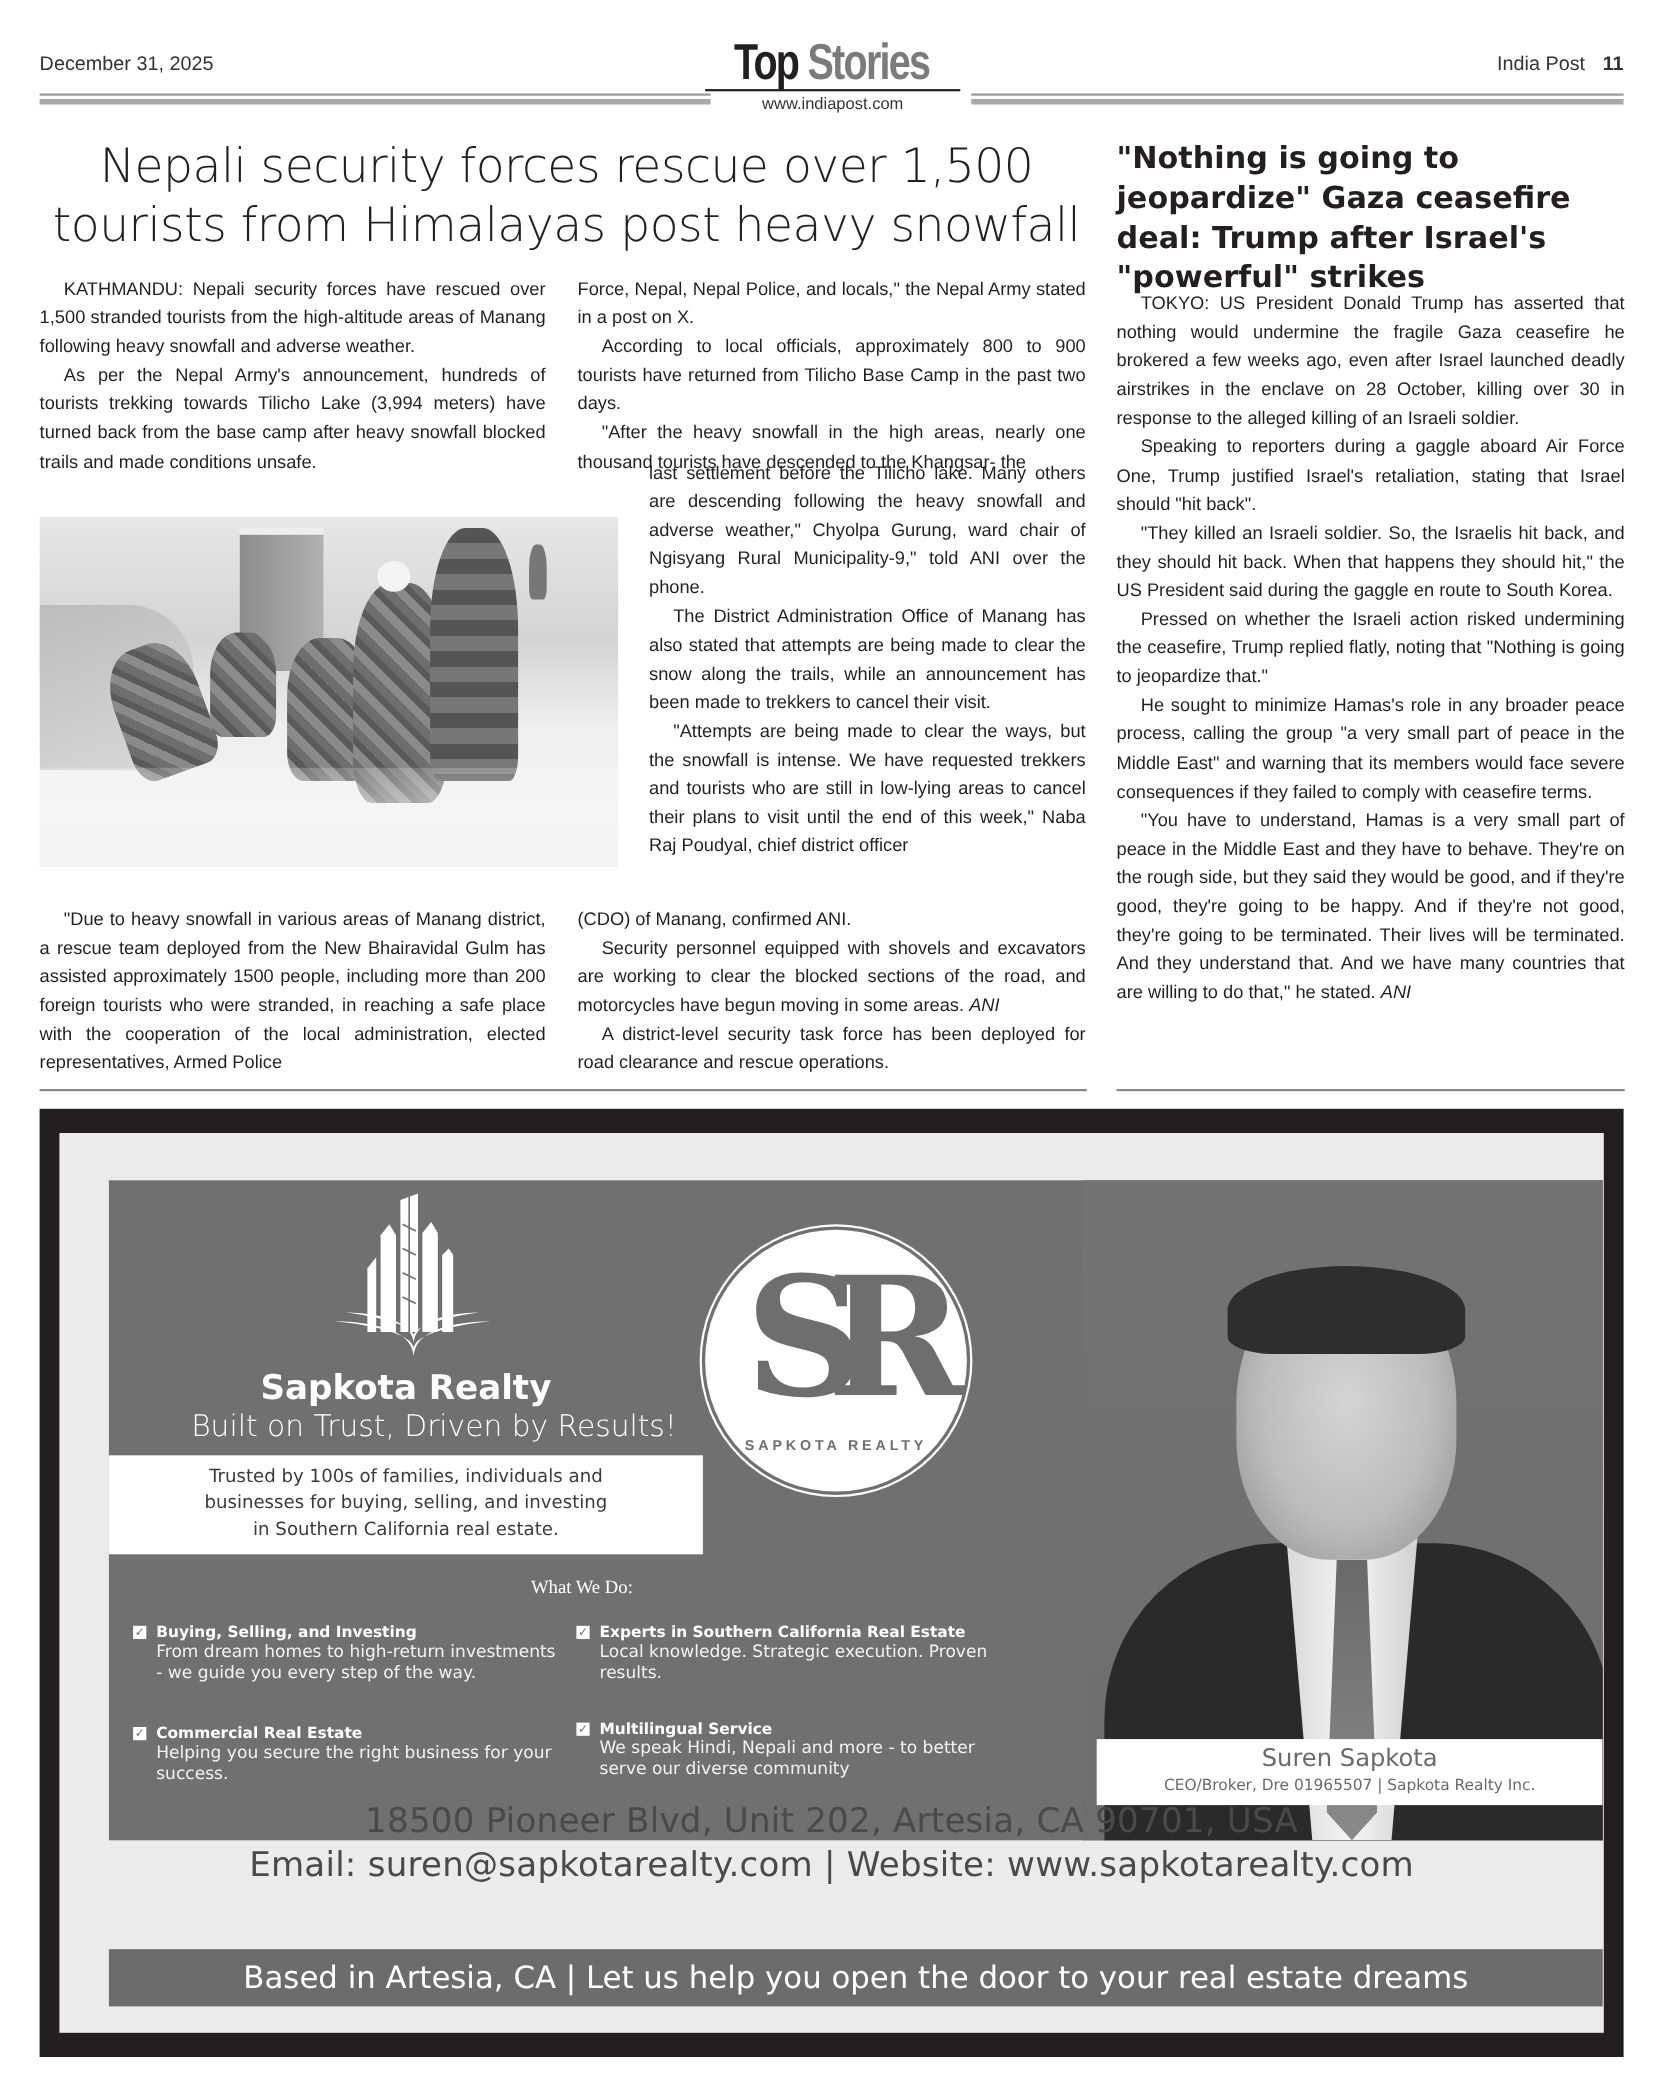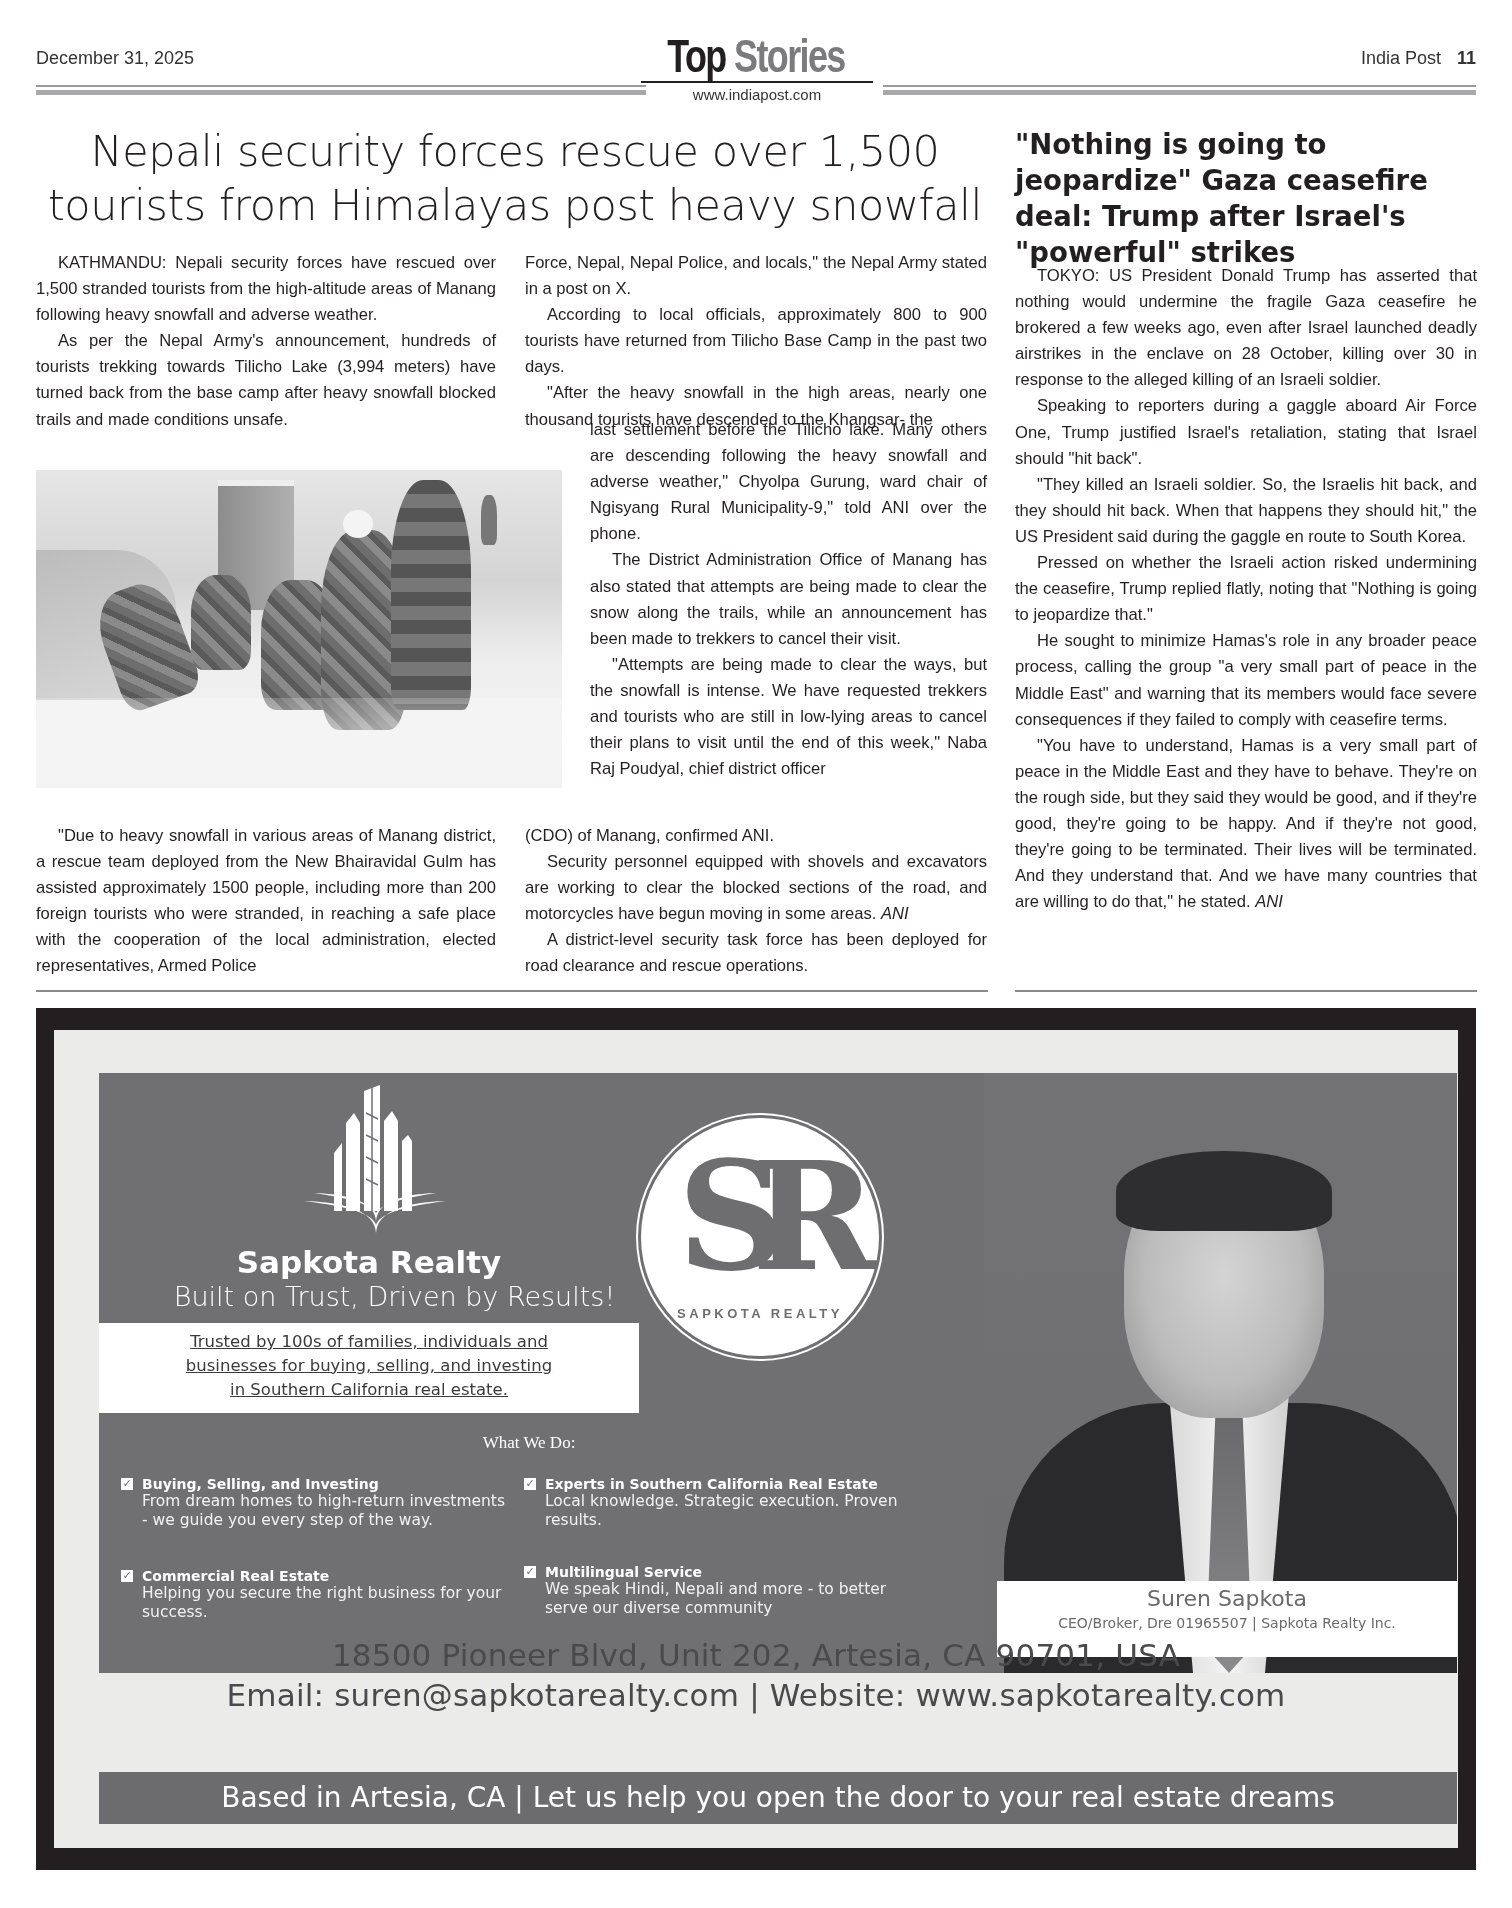--- a/index.html
+++ b/index.html
@@ -66,21 +66,21 @@
   .ad-contact div { font-family: "DejaVu Sans", sans-serif; font-size: 31px; line-height: 40px; font-weight: 500; letter-spacing: 0.2px; }
   .ad-tagbar { position: absolute; left: 45px; top: 742px; width: 1358px; height: 52px; background: #6c6c6f;
     color: #ffffff; font-family: "DejaVu Sans", sans-serif; font-size: 28px; line-height: 52px; text-align: center; }
 
   .logo-bldg { position: absolute; left: 195px; top: 10px; width: 160px; height: 150px; }
   .brand-name { position: absolute; left: 0; top: 171px; width: 540px; text-align: center; color: #fff;
     font-family: "DejaVu Sans", sans-serif; font-weight: bold; font-size: 31px; }
   .brand-tag { position: absolute; left: 0; top: 208px; width: 545px; text-align: center; color: #fff;
     font-family: "DejaVu Sans", sans-serif; font-weight: 300; font-size: 27px; margin-left: 23px; }
   .trust-box { position: absolute; left: 0; top: 250px; width: 540px; height: 90px; background: #fff;
-    color: #3a3a3c; font-family: "DejaVu Sans", sans-serif; font-size: 16.5px; line-height: 24px; text-align: center; padding-top: 7px; text-decoration: underline; }
+    color: #3a3a3c; font-family: "DejaVu Sans", sans-serif; font-size: 16.5px; line-height: 24px; text-align: center; padding-top: 7px; }
   .sr-logo { position: absolute; left: 542px; top: 45px; width: 238px; height: 238px; border-radius: 50%; background: #fff;
     box-shadow: 0 0 0 3px #707073, 0 0 0 5px #ffffff; }
   .sr-letters { position: absolute; left: 0; top: 18px; width: 238px; text-align: center; font-family: "DejaVu Serif", serif;
     font-size: 150px; line-height: 160px; color: #6e6e71; letter-spacing: -34px; font-weight: bold; }
   .sr-caption { position: absolute; left: 0; top: 188px; width: 238px; text-align: center; font-size: 13px; letter-spacing: 3.5px; color: #6e6e71; font-weight: bold; }
 
   .wwd-title { position: absolute; left: 0; top: 360px; width: 860px; text-align: center; color: #fff; font-family: Liberation Serif, serif; font-size: 17px; }
   .service { position: absolute; color: #fff; font-family: "DejaVu Sans", sans-serif; width: 390px; }
   .service .svc-title { font-size: 14px; font-weight: bold; display: flex; align-items: center; }
   .service .svc-desc { font-size: 15.5px; line-height: 19px; padding-left: 21px; color: #f2f2f2; }
@@ -90,21 +90,21 @@
   .svc-3 { left: 22px; top: 495px; }
   .svc-4 { left: 425px; top: 491px; }
 
   .portrait { position: absolute; left: 885px; top: 0; width: 473px; height: 600px; overflow: hidden;
     background: linear-gradient(180deg, #737376 0%, #6e6e71 100%); }
   .portrait .suit { position:absolute; left:20px; top:330px; width:460px; height:300px; background:#2a2a2c; border-radius: 160px 160px 0 0; }
   .portrait .shirt { position:absolute; left:185px; top:320px; width:120px; height:280px; background: linear-gradient(90deg,#d8d8d8,#f4f4f4,#d0d0d0); clip-path: polygon(0 0,100% 0,80% 100%,20% 100%); }
   .portrait .tie { position:absolute; left:222px; top:345px; width:46px; height:255px; background: linear-gradient(180deg,#6a6a6c,#8a8a8c); clip-path: polygon(20% 0,80% 0,100% 90%,50% 100%,0 90%); }
   .portrait .head { position:absolute; left:140px; top:85px; width:200px; height:260px; background: radial-gradient(ellipse at 50% 45%, #d4d4d4 0%, #bcbcbc 55%, #8e8e8e 100%); border-radius: 45% 45% 42% 42%; }
   .portrait .hair { position:absolute; left:132px; top:78px; width:216px; height:80px; background:#2e2e30; border-radius: 50% 50% 20% 20%; }
-  .name-card { position: absolute; left: 13px; top: 508px; width: 460px; height: 76px; background: #fff; text-align: center; color: #6a6a6d; font-family: "DejaVu Sans", sans-serif; }
+  .name-card { position: absolute; left: 13px; top: 508px; width: 460px; height: 60px; background: #fff; text-align: center; color: #6a6a6d; font-family: "DejaVu Sans", sans-serif; }
   .name-card .nm { font-size: 22px; line-height: 28px; padding-top: 4px; }
   .name-card .tt { font-size: 14px; line-height: 20px; }
 </style>
 </head>
 <body>
 
 <div class="date">December 31, 2025</div>
 <div class="section-title">
   <span class="t1">Top</span>
   <span class="t2">Stories</span>

